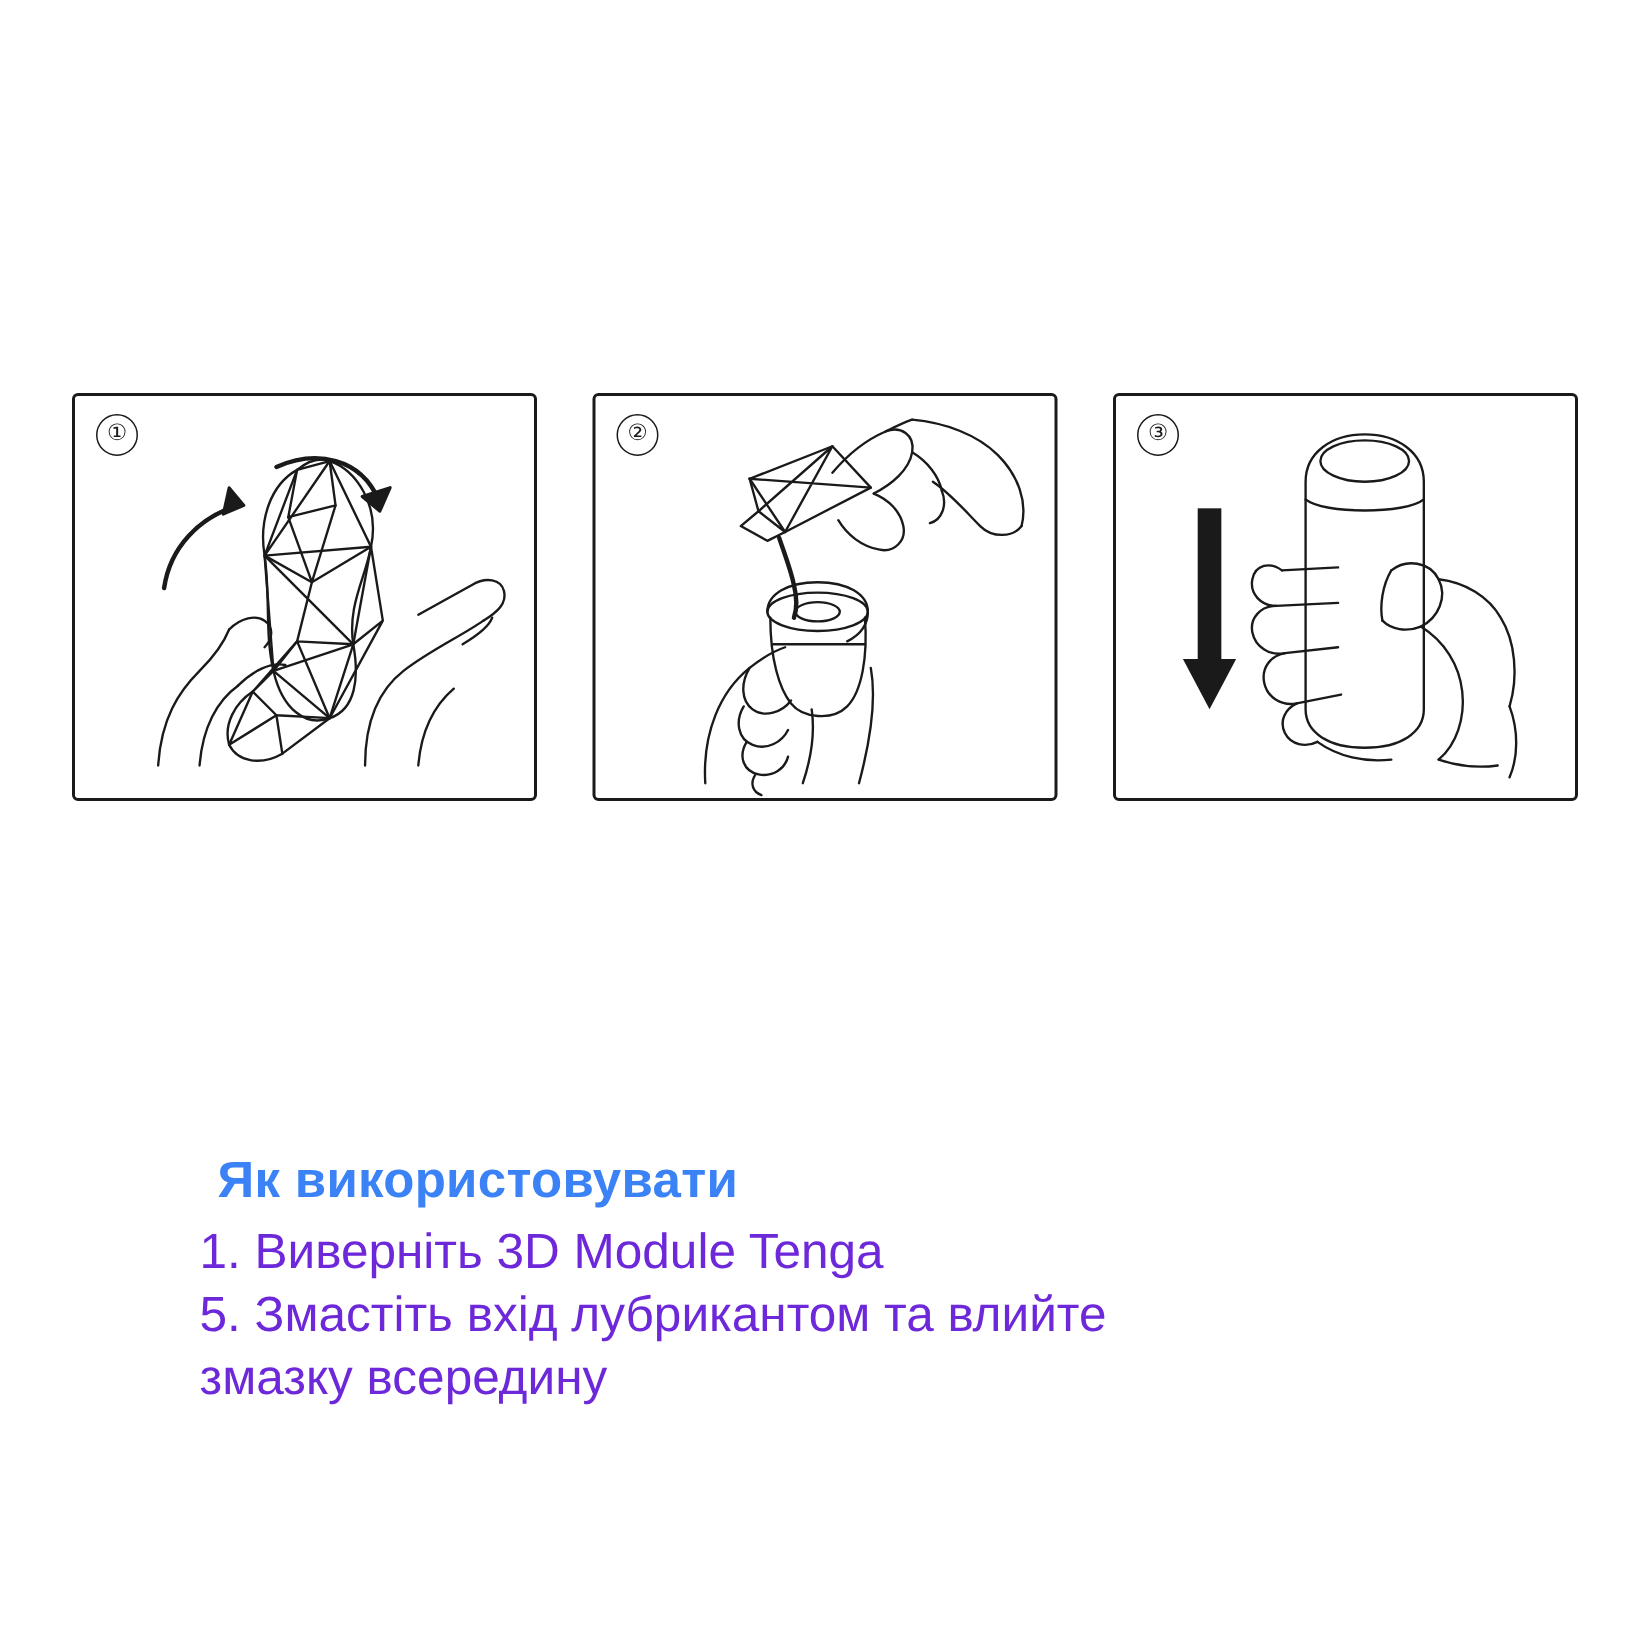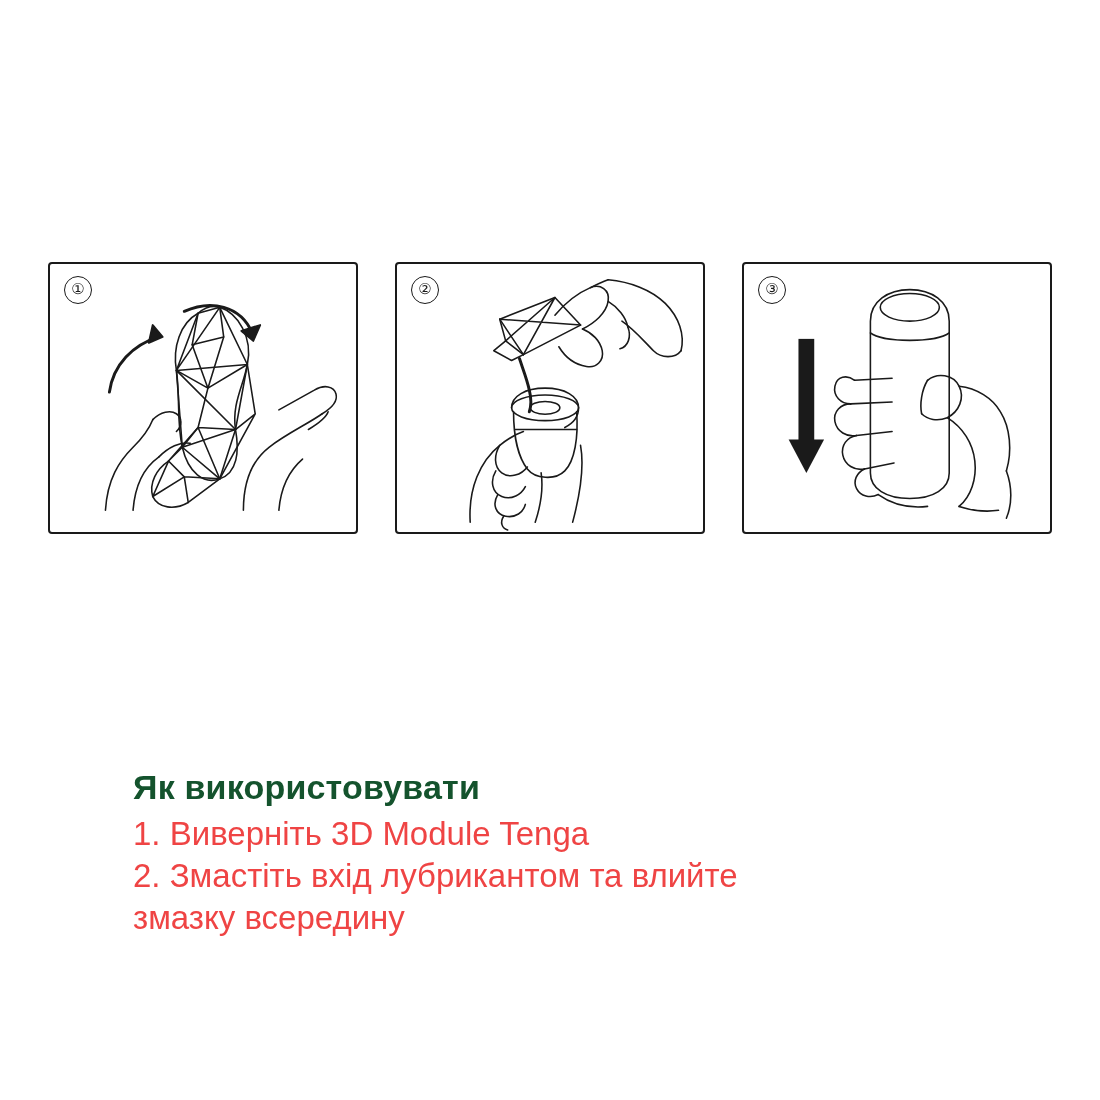--- a/index.html
+++ b/index.html
@@ -59,27 +59,27 @@
   .caption {
     position: absolute;
     left: 133px;
     top: 768px;
     width: 880px;
   }
   .caption-title {
     font-size: 34px;
     font-weight: bold;
     letter-spacing: 0.2px;
-    margin: 0 0 6px 0;
-    color: #14532d;
+    margin: 0 0 6px 12px;
+    color: #3b82f6;
   }
   .caption-line {
     font-size: 33px;
     line-height: 1.27;
-    color: #ef4444;
+    color: #6d28d9;
     font-weight: normal;
     white-space: pre-wrap;
   }
 </style>
 </head>
 <body>
 
 <div class="panels">
 
   <div class="panel">
@@ -188,15 +188,15 @@
         <path d="M218 246 C230 250 244 252 258 250"></path>
         <path d="M136 234 C150 244 168 248 186 246"></path>
       </svg>
     </div>
   </div>
 </div>
 
 <div class="caption">
   <div class="caption-title">Як використовувати</div>
   <div class="caption-line">1. Виверніть 3D Module Tenga</div>
-  <div class="caption-line">2. Змастіть вхід лубрикантом та влийте
+  <div class="caption-line">5. Змастіть вхід лубрикантом та влийте
 змазку всередину</div>
 </div>
 
 </body></html>

